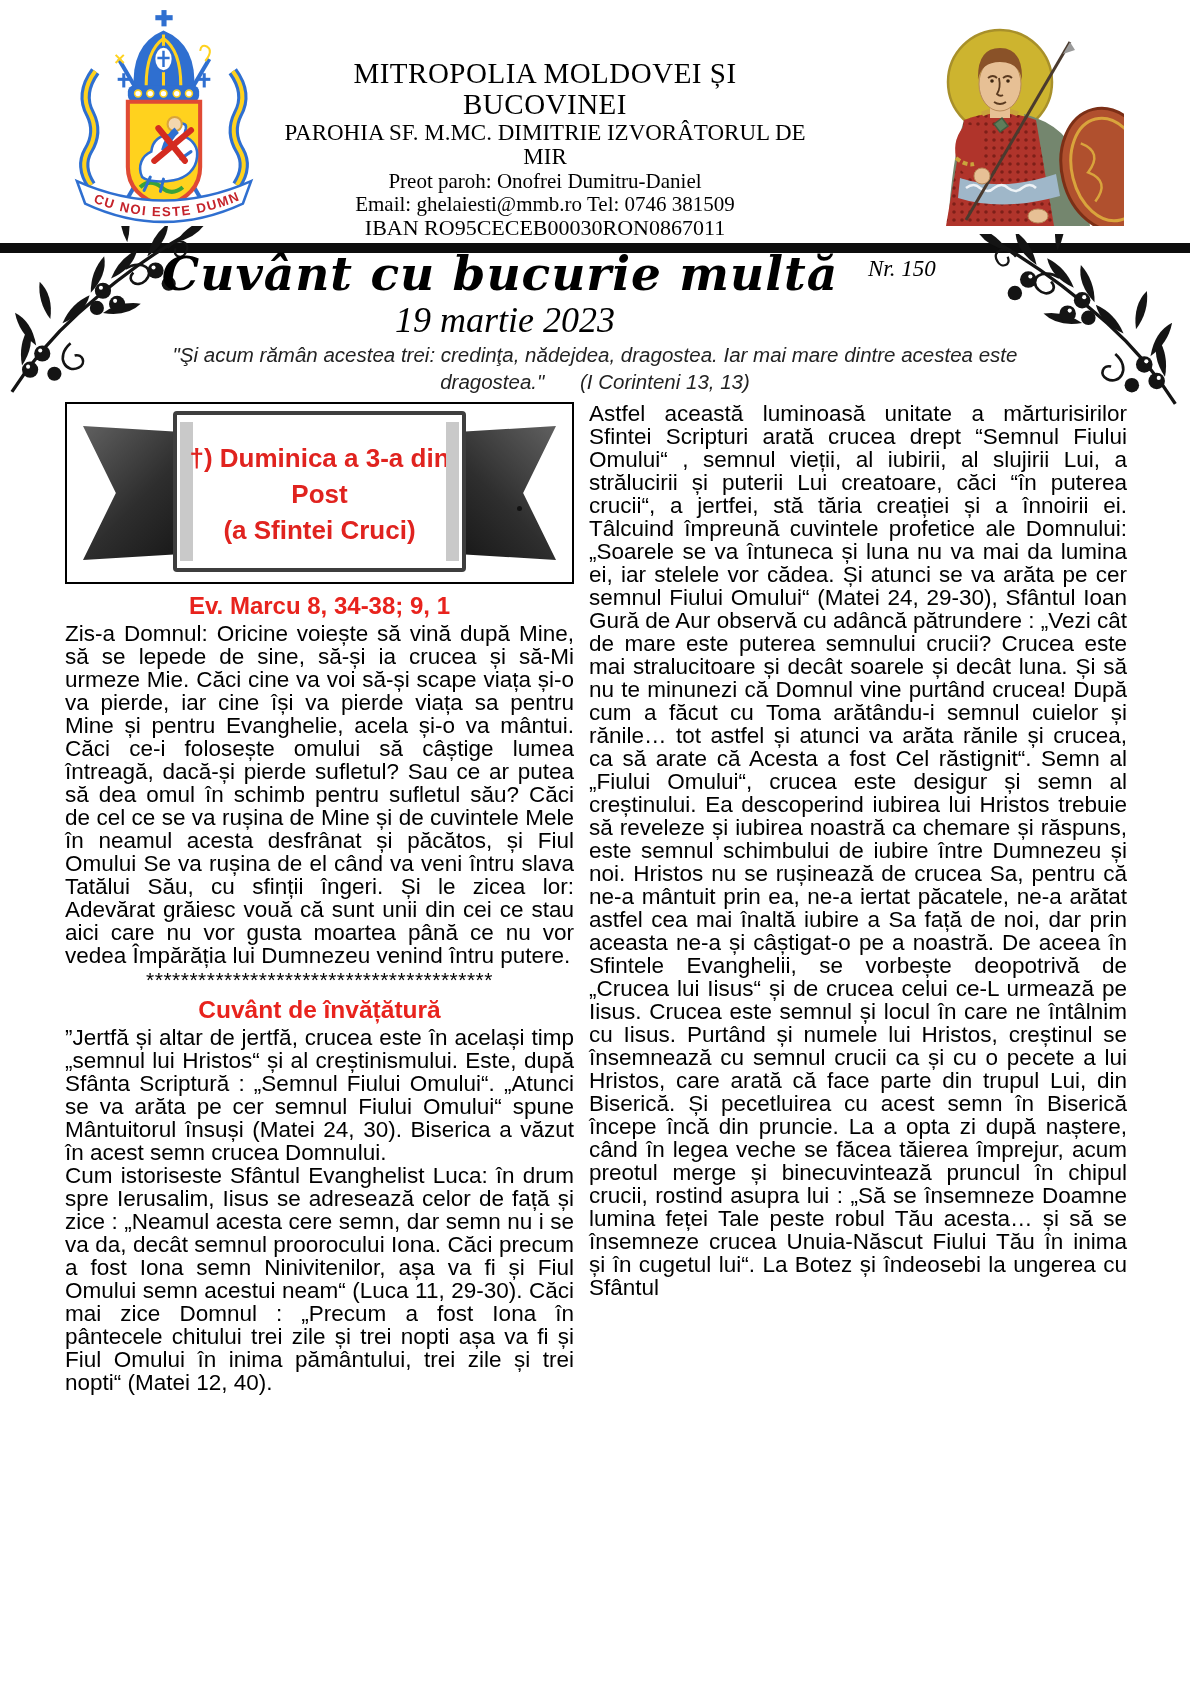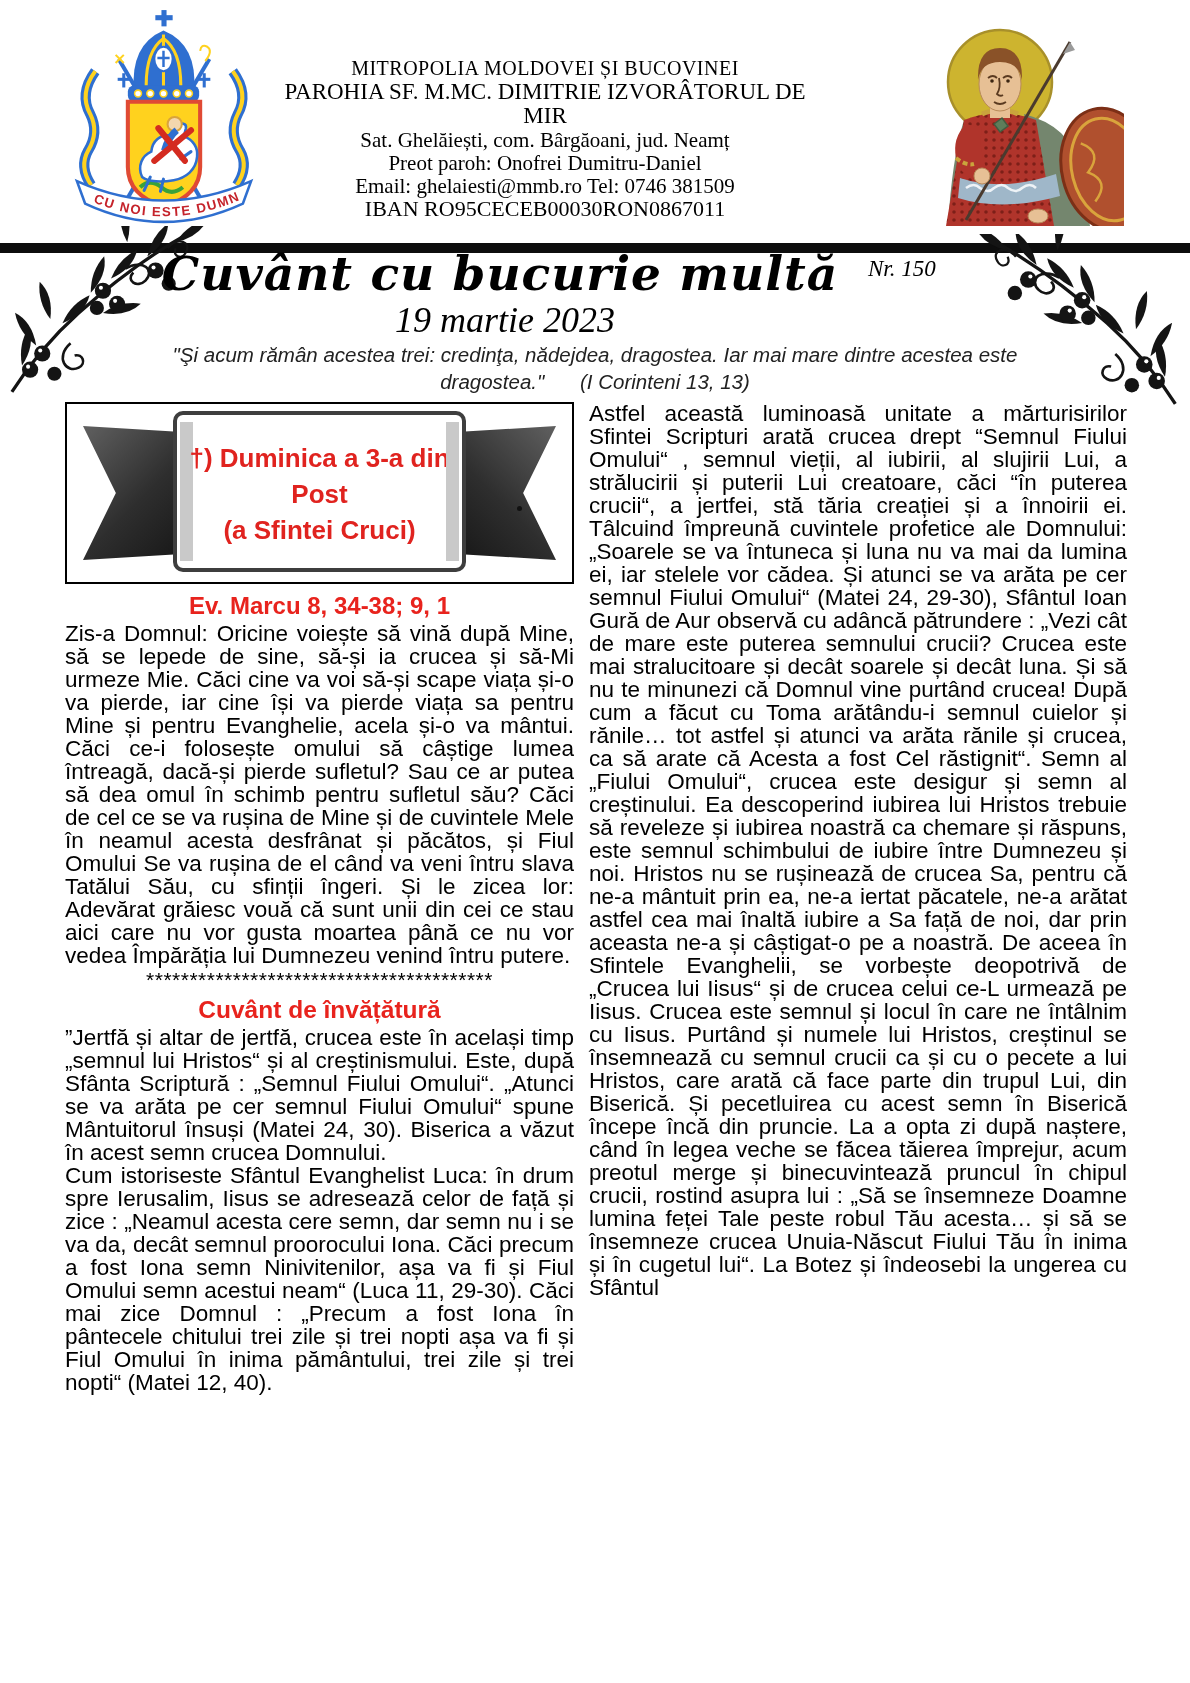--- a/index.html
+++ b/index.html
@@ -4,21 +4,21 @@
 <style>
   html,body{margin:0;padding:0;background:#ffffff;}
   .page{position:relative;width:1190px;height:1683px;background:#ffffff;overflow:hidden;
         font-family:"Liberation Sans",sans-serif;color:#000;}
 
   
   .crest{position:absolute;left:64px;top:6px;width:200px;height:222px;}
   .saint{position:absolute;left:876px;top:8px;width:248px;height:218px;}
   .header-text{position:absolute;left:280px;top:58px;width:530px;text-align:center;
                font-family:"Liberation Serif",serif;line-height:1.08;}
-  .ht-l1{font-size:20px;letter-spacing:.5px;}
+  .ht-l1{font-size:29px;letter-spacing:.5px;}
   .ht-l2{font-size:20px;}
   .ht-l3{font-size:23px;}
   .ht-l4{font-size:21px;}
   .ht-l5{font-size:21px;}
   .ht-l6{font-size:21px;}
   .ht-l7{font-size:22px;}
 
   
   .black-rule{position:absolute;left:0;top:243px;width:1190px;height:10px;background:#0d0d0d;}
   .olive{position:absolute;}
@@ -47,21 +47,21 @@
   
   .banner-box{position:relative;height:178px;border:2px solid #000;background:#fff;margin-bottom:4px;}
   .wing{position:absolute;top:22px;bottom:22px;width:31%;
         background:linear-gradient(135deg,#606060 0%,#2e2e2e 45%,#0a0a0a 100%);}
   .wing-left{left:16px;clip-path:polygon(0% 0%,100% 7%,100% 93%,0% 100%,21% 50%);}
   .wing-right{right:16px;clip-path:polygon(0% 7%,100% 0%,79% 50%,100% 100%,0% 93%);
         background:linear-gradient(225deg,#606060 0%,#2e2e2e 45%,#0a0a0a 100%);}
   .wing-right::after{content:"";position:absolute;right:22%;top:60%;width:5px;height:5px;
         border-radius:50%;background:#111;}
   .banner-panel{position:absolute;left:21%;right:21%;top:7px;bottom:10px;background:#fff;
-        border:4px solid #3e3e3e;border-radius:10px;}
+        border:4px solid #3e3e3e;border-radius:4px;}
   .banner-panel::before,.banner-panel::after{content:"";position:absolute;top:7px;bottom:7px;width:13px;
         background:#c9c9c9;}
   .banner-panel::before{left:3px;}
   .banner-panel::after{right:3px;}
   .banner-text{position:absolute;left:0;right:0;top:26px;text-align:center;color:#e0231f;
         font-weight:bold;font-size:26px;line-height:1.38;}
 </style>
 </head>
 <body>
 
@@ -173,21 +173,20 @@
         </defs>
       <text font-family="Liberation Sans, sans-serif" font-size="13" font-weight="bold" fill="#c5232b" letter-spacing="1.5">
         <textPath href="#motto-path" startOffset="4">CU NOI ESTE DUMNEZEU</textPath>
       </text>
     </g>
   </svg>
 
   <div class="header-text">
     <div class="ht-l1">MITROPOLIA MOLDOVEI ȘI BUCOVINEI</div>
     <div class="ht-l3">PAROHIA SF. M.MC. DIMITRIE IZVORÂTORUL DE MIR</div>
-    <div class="ht-l4">Sat. Ghelăiești, com. Bârgăoani, jud. Neamț</div>
     <div class="ht-l5">Preot paroh: Onofrei Dumitru-Daniel</div>
     <div class="ht-l6">Email: ghelaiesti@mmb.ro Tel: 0746 381509</div>
     <div class="ht-l7">IBAN RO95CECEB00030RON0867011</div>
   </div>
 
   <svg class="saint" viewBox="0 0 244 218">
 
     <circle cx="122" cy="74" r="52" fill="#cdb42f" stroke="#a8902a" stroke-width="2.5"></circle>
 
     <path d="M146,106 Q192,118 202,158 L212,218 L140,218 Q156,168 146,106 Z" fill="#74866e"></path>

